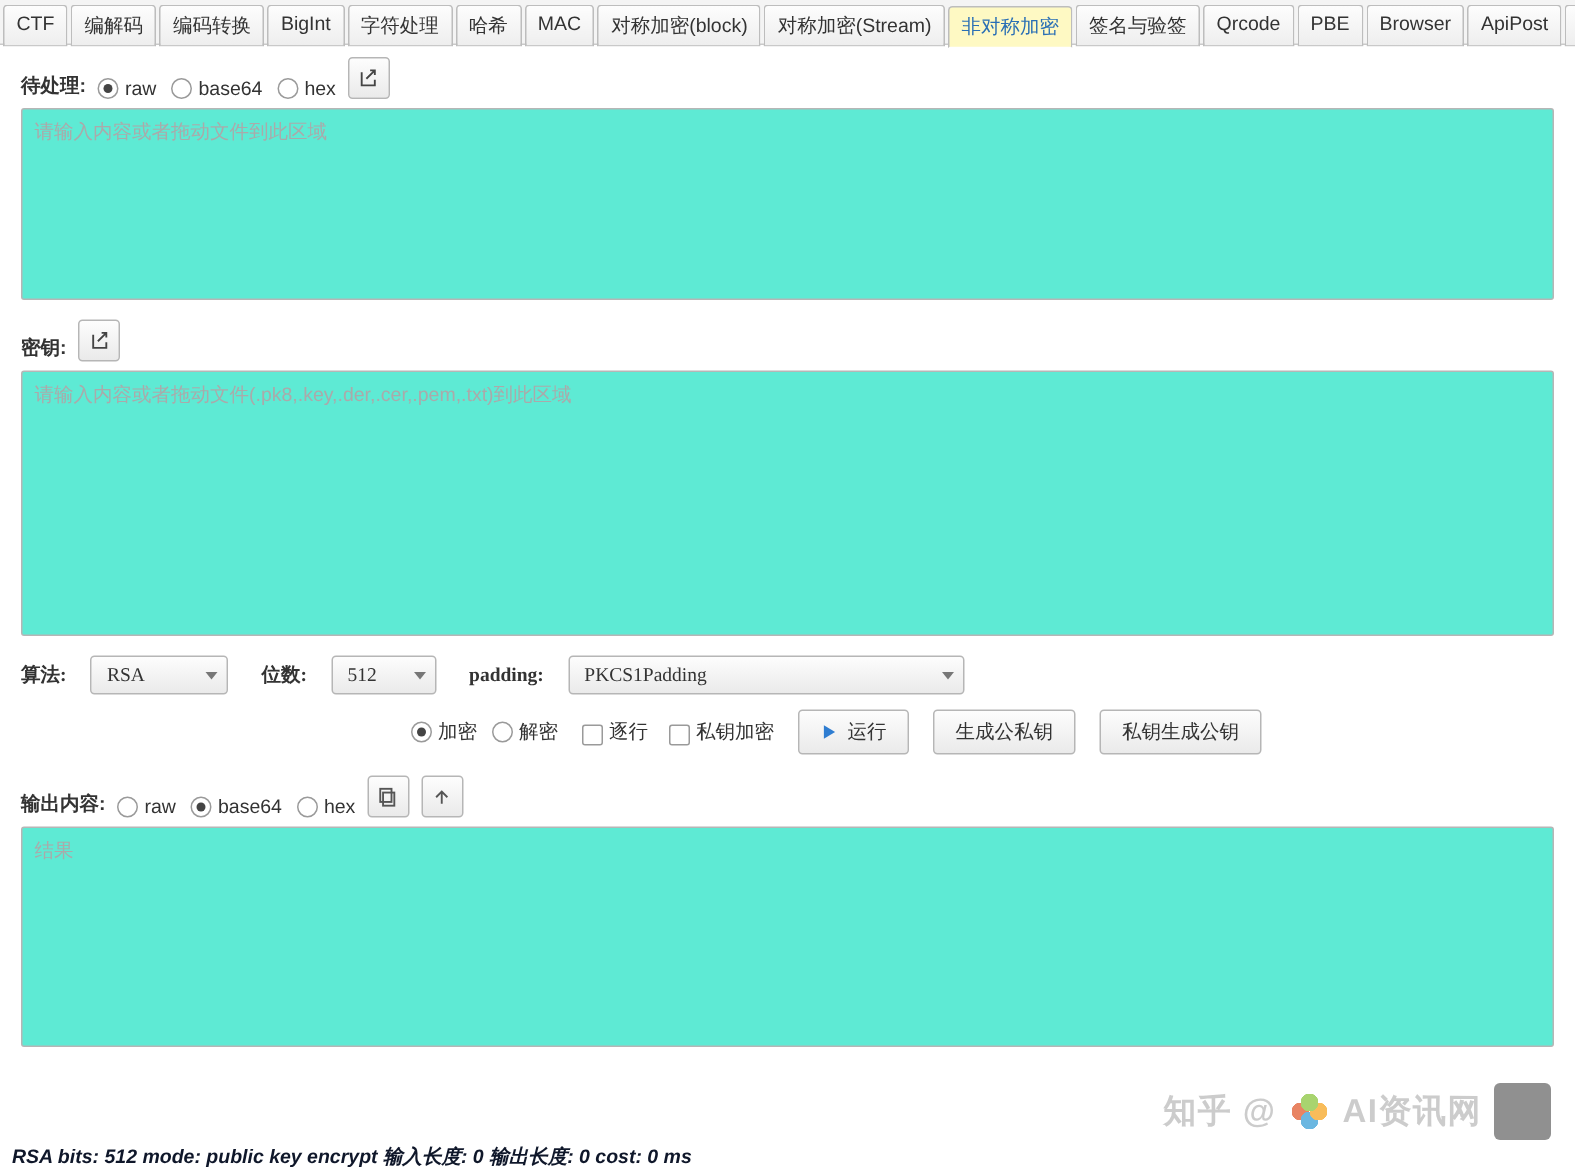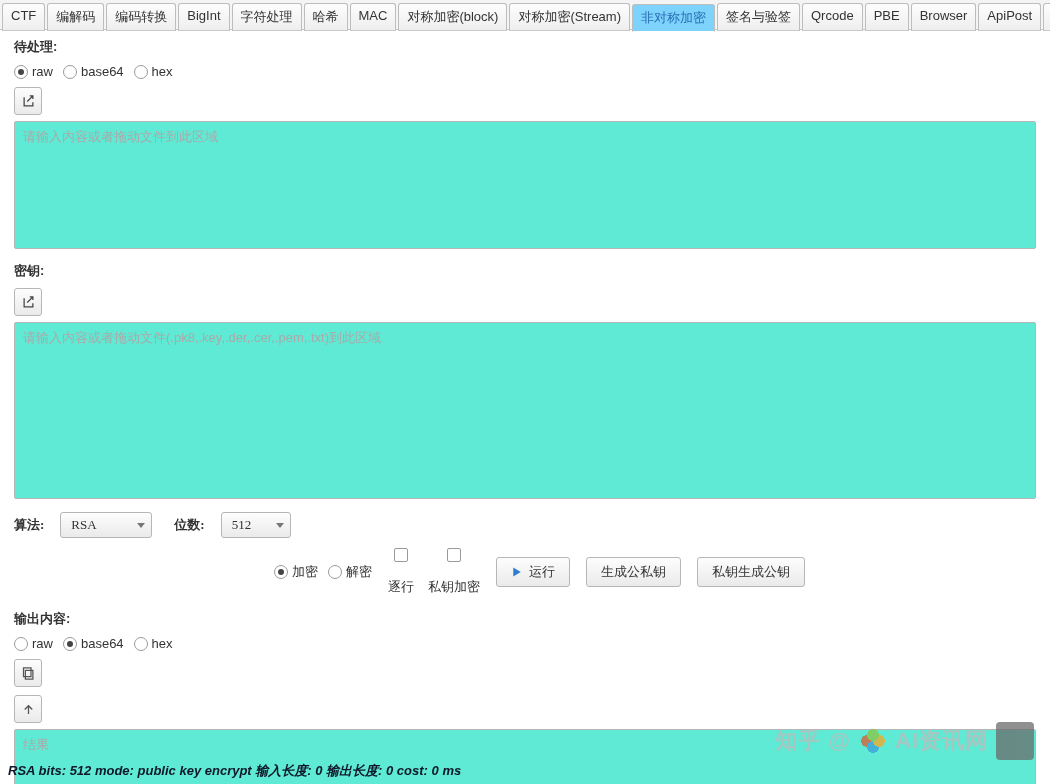--- a/index.html
+++ b/index.html
@@ -28,36 +28,35 @@
     background: linear-gradient(#fdfdfd, #eeeeee);
     border: 1px solid #bdbdbd;
     border-bottom: 1px solid #c9c9c9;
     margin-right: 2px;
     border-radius: 3px 3px 0 0;
     color: #333;
     cursor: pointer;
     white-space: nowrap;
   }
   .tab.active {
-    background: #7dd3fc;
+    background: #fef9c3;
     border-bottom: 1px solid #fff;
     color: #2a6fb5;
     position: relative;
     top: 1px;
   }
 
   
   .form-area { padding: 8px 14px 0 14px; }
 
   .row {
     display: flex;
-    align-items: flex-start;
+    align-items: flex-end;
     gap: 8px;
     margin-bottom: 6px;
-    flex-direction: column;
   }
   .field-label { font-weight: bold; font-size: 13px; }
 
   .radio {
     display: inline-flex;
     align-items: center;
     gap: 4px;
     cursor: pointer;
   }
   .radio .dot {
@@ -72,24 +71,23 @@
     position: absolute;
     top: 3px; left: 3px;
     width: 6px; height: 6px;
     border-radius: 50%;
     background: #444;
   }
   .radio span { font-size: 13px; color: #333; }
 
   .check {
     display: inline-flex;
-    align-items: center;
-    gap: 16px;
-    cursor: pointer;
-    flex-direction: column;
+    align-items: flex-end;
+    gap: 4px;
+    cursor: pointer;
   }
   .check .box {
     width: 14px; height: 14px;
     border: 1px solid #9a9a9a;
     border-radius: 2px;
     background: #fff;
   }
 
   .icon-btn {
     width: 28px; height: 28px;
@@ -287,20 +285,27 @@
         <span class="tri"></span>
       </span>
     </div>
     <div class="group">
       <span class="field-label">位数:</span>
       <span class="combo" style="min-width:70px">
         <span>512</span>
         <span class="tri"></span>
       </span>
     </div>
+    <div class="group">
+      <span class="field-label">padding:</span>
+      <span class="combo wide">
+        <span>PKCS1Padding</span>
+        <span class="tri"></span>
+      </span>
+    </div>
   </div>
 
   
   <div class="action-row">
     <span id="mode-radios-host" style="display: inline-flex; gap: 10px;">
         <span class="radio selected">
           <span class="dot"></span>
           <span>加密</span>
         </span>
         <span class="radio">

